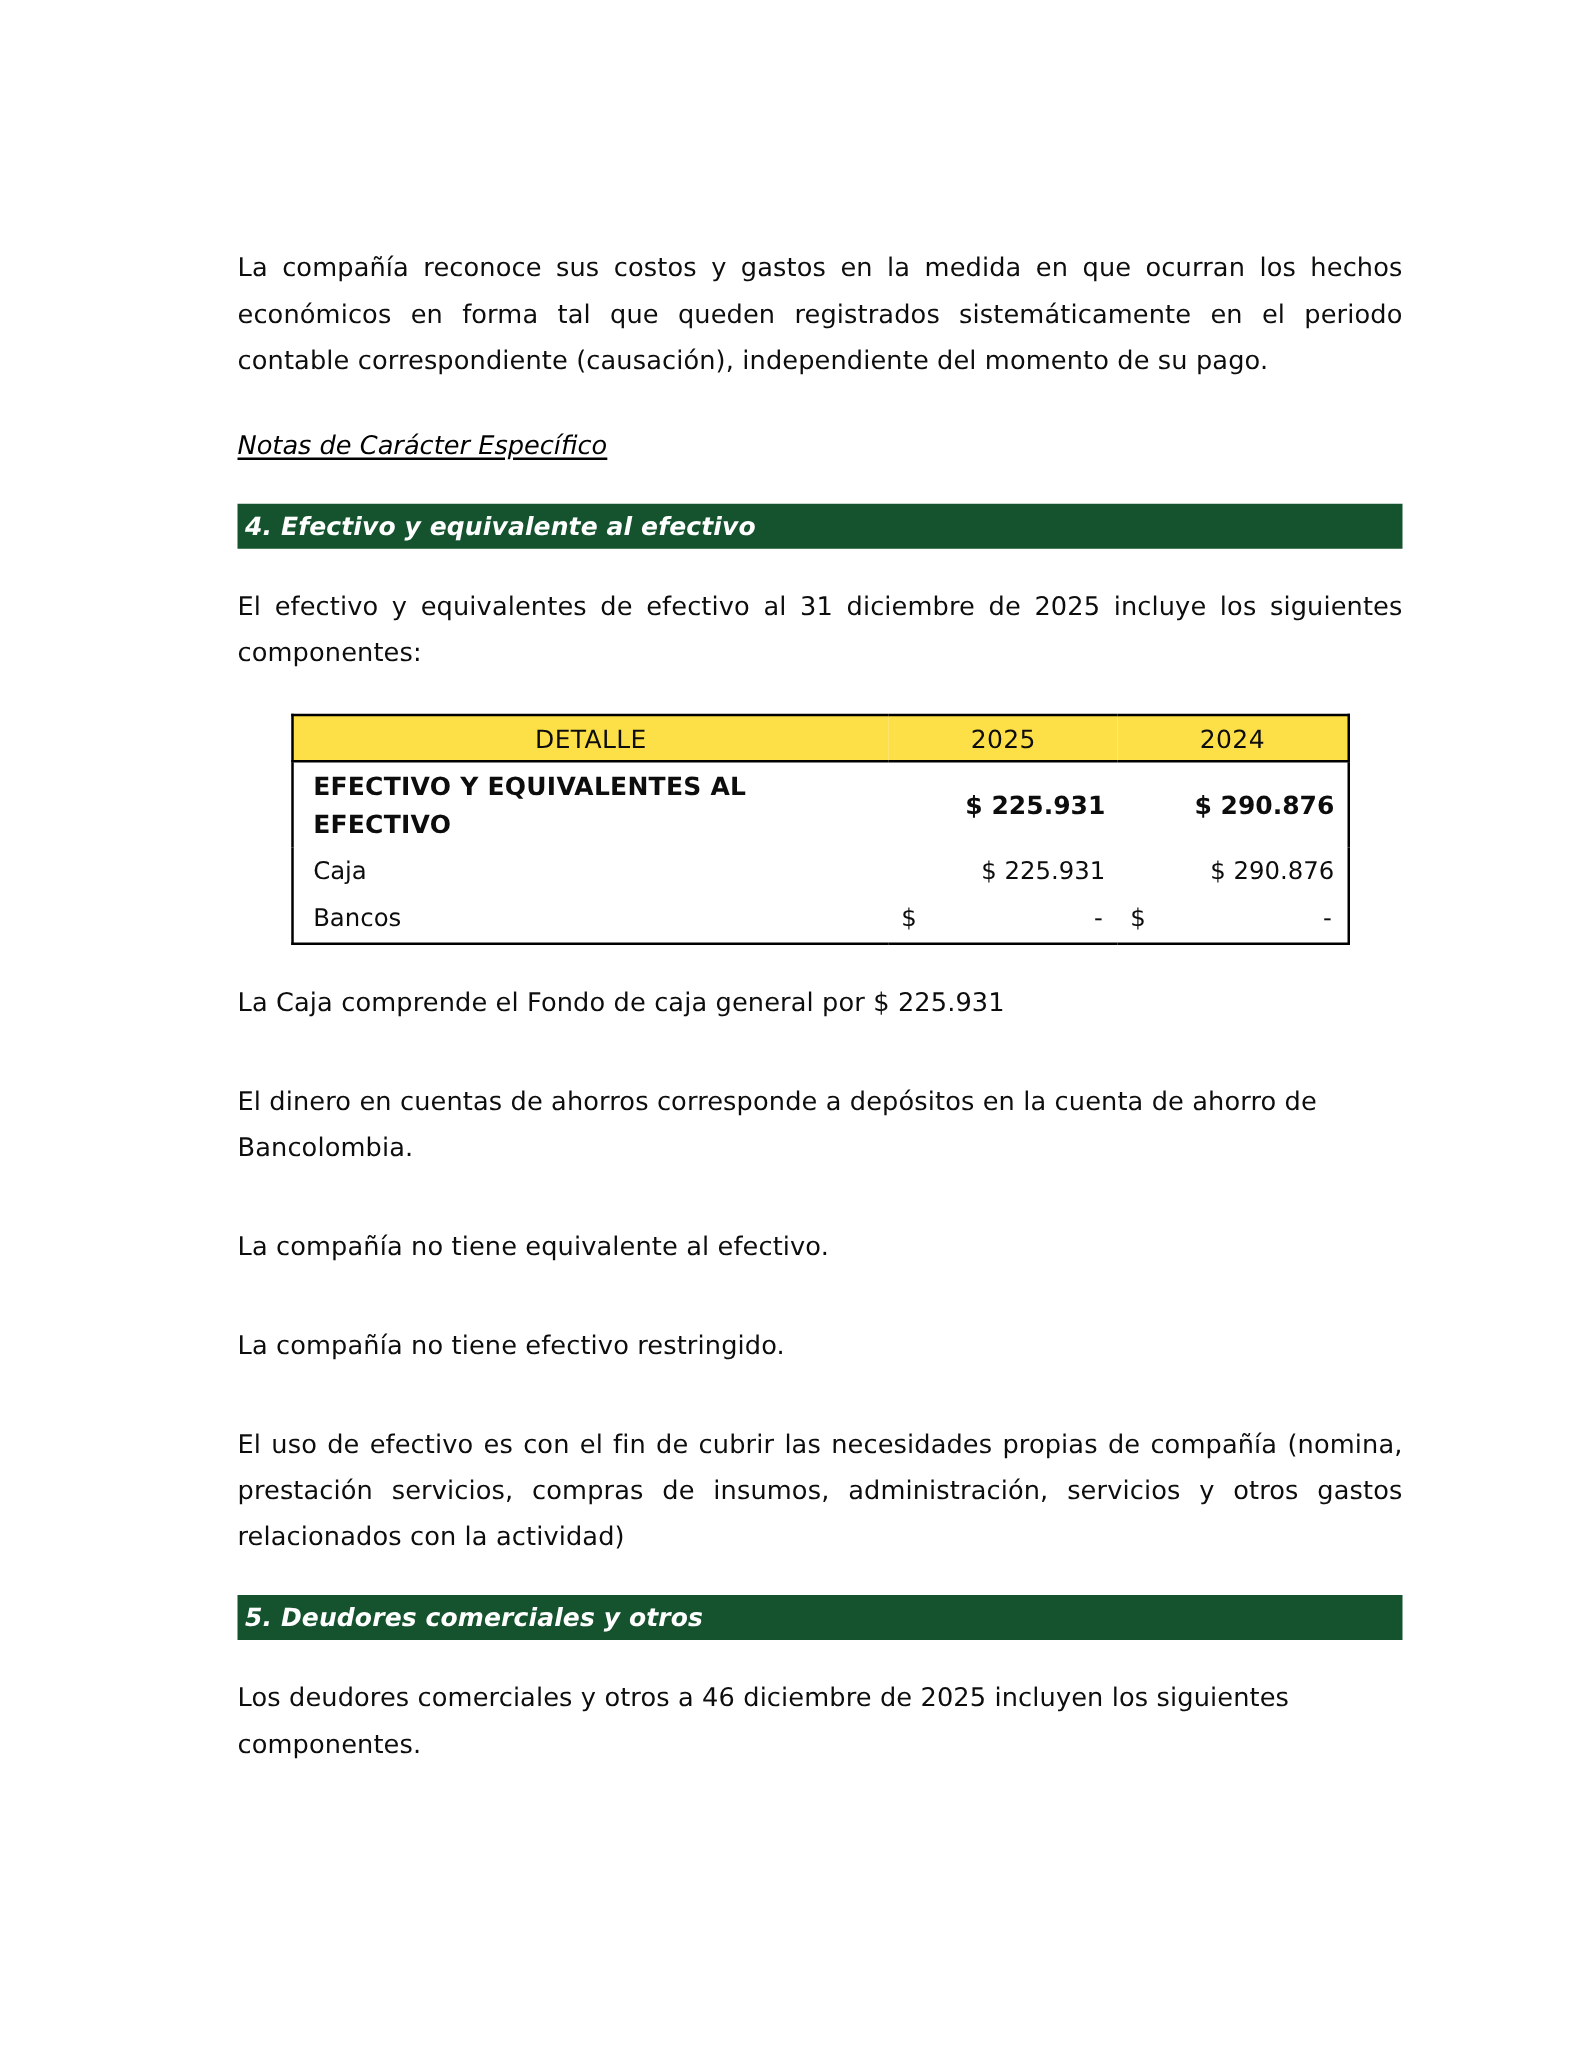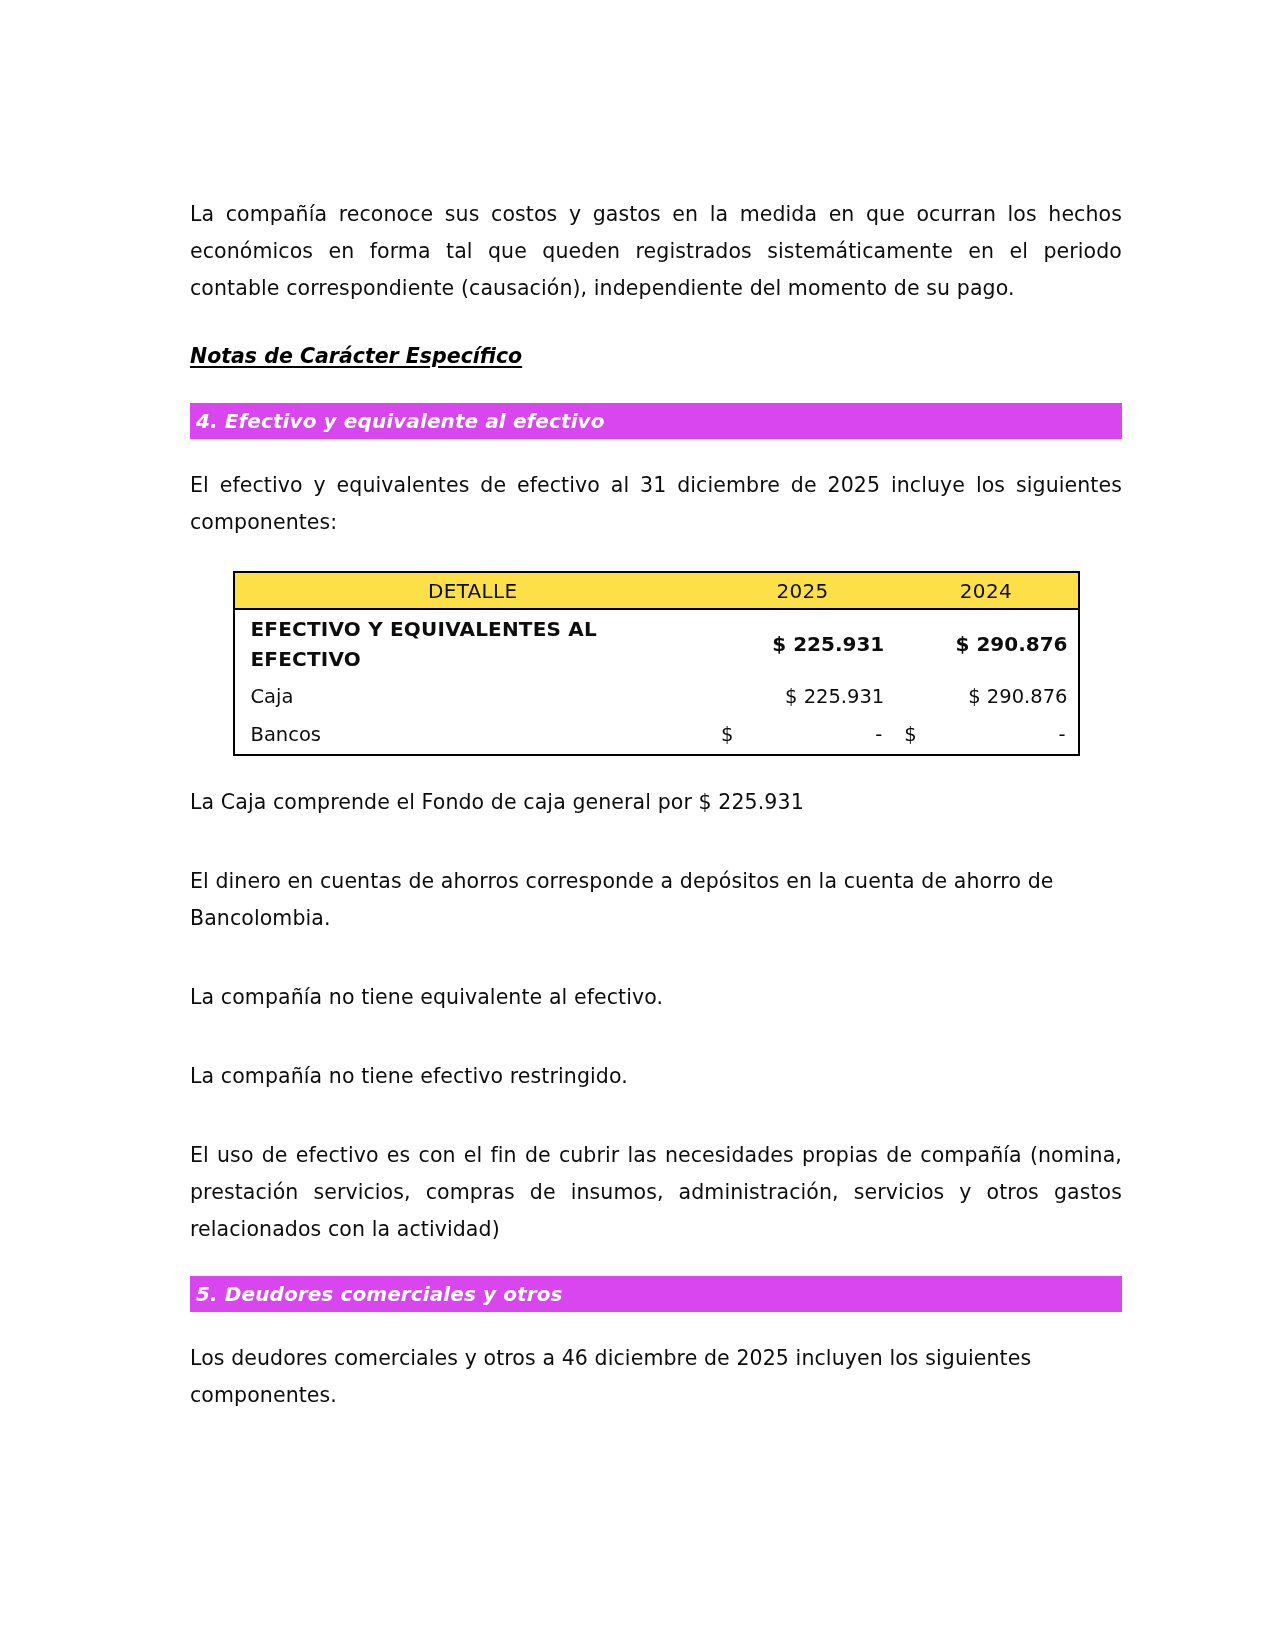--- a/index.html
+++ b/index.html
@@ -39,32 +39,32 @@
   }
   .para.plain {
     text-align: left;
   }
 
   
   .subtitle {
     font-size: 20.5px;
     line-height: 34px;
     font-style: italic;
-    font-weight: bold;
+    font-weight: normal;
     text-decoration: underline;
     text-underline-offset: 3px;
     margin: 0 0 30px 0;
     color: #000;
     display: block;
   }
   .subtitle span { display: inline; }
 
   
   .section-banner {
-    background: #d946ef;
+    background: #14532d;
     color: #ffffff;
     font-style: italic;
     font-weight: bold;
     font-size: 20px;
     line-height: 36px;
     height: 36px;
     padding: 0 0 0 6px;
     margin: 0 0 28px 0;
     box-sizing: border-box;
     width: 932px;

